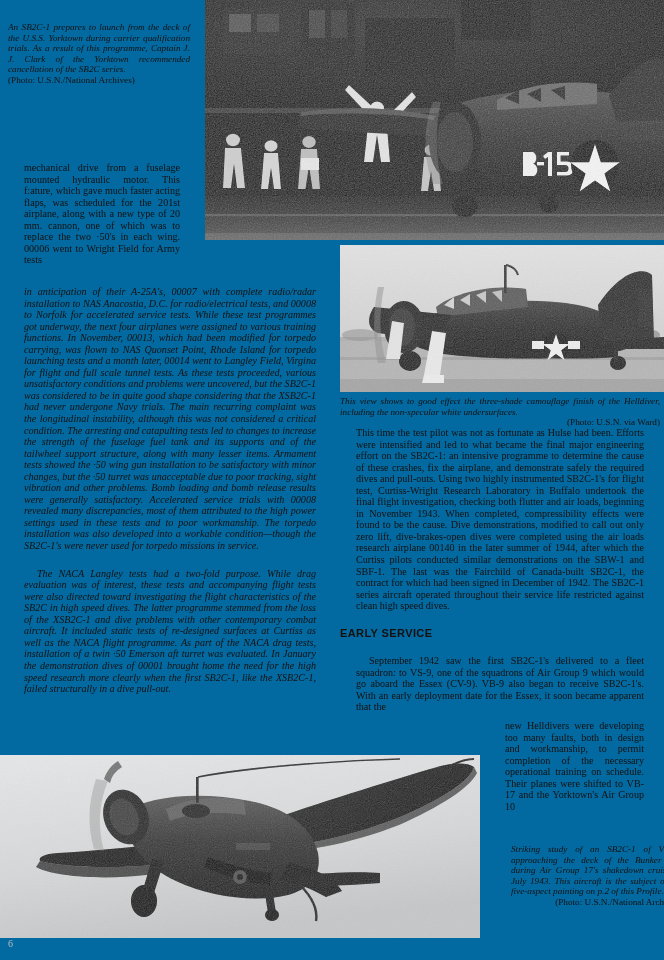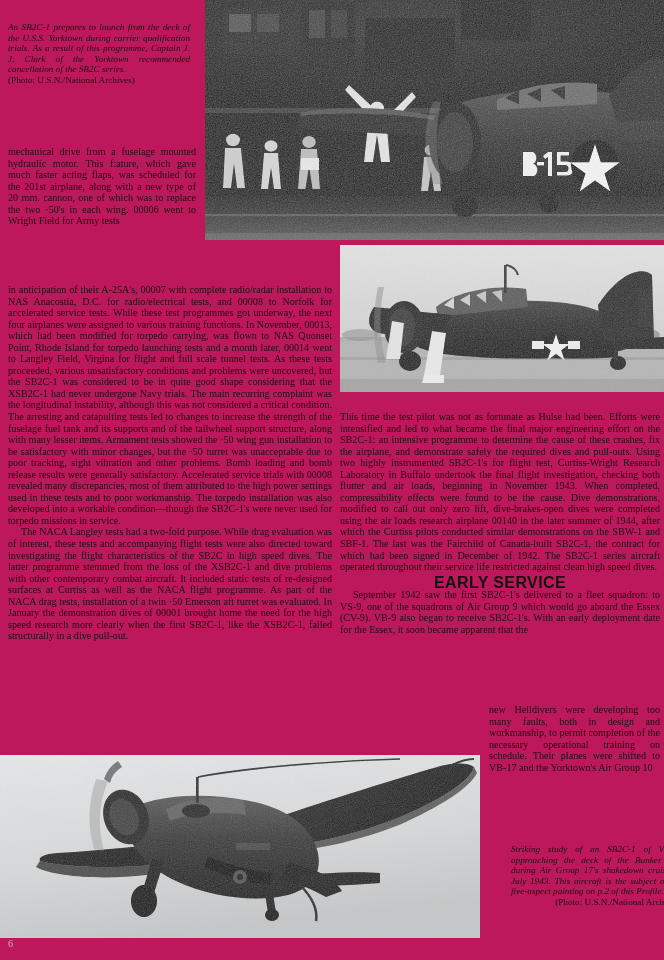--- a/index.html
+++ b/index.html
@@ -3,62 +3,61 @@
 <meta charset="utf-8">
 <title>SB2C Helldiver Profile Page</title>
 <style>
   html,body{margin:0;padding:0;background:#fff;}
   body{
     width:664px;height:960px;position:relative;overflow:hidden;
     font-family:"Liberation Serif", serif;
     color:#111;
     -webkit-font-smoothing:antialiased;
   }
-  .page{position:absolute;inset:0;background:#be185d;}
+  .page{position:absolute;inset:0;background:#0369a1;}
 
   
   .body-text{
     font-family:"Liberation Serif", serif;
     font-size:10.1px;
     line-height:11.55px;
     text-align:justify;
     text-justify:inter-word;
     color:#15110f;
     hyphens:none;
   }
-  .body-text p{margin:0;}
+  .body-text p{margin:16px;}
   .body-text p + p{text-indent:13px;}
   .indent{text-indent:13px;}
 
   .caption{
     font-family:"Liberation Serif", serif;
     font-style:italic;
     font-size:9.2px;
     line-height:10.5px;
     text-align:justify;
     color:#15110f;
   }
   .caption p{margin:0;}
   .credit{font-style:normal;}
   .credit-right{font-style:normal;display:block;text-align:right;}
 
   .section-head{
     font-family:"Liberation Sans", sans-serif;
     font-weight:bold;
-    font-size:16px;
+    font-size:11px;
     letter-spacing:0.4px;
-    text-align:center;
     color:#15110f;
     margin:4px 0 1px 0;
   }
 
   
   #top-caption{position:absolute;left:8px;top:22px;width:182px;}
   #col-left-upper{position:absolute;left:8px;top:146px;width:188px;}
-  #full-width-upper{position:absolute;left:8px;top:284px;width:324px;}
+  #full-width-upper{position:absolute;left:8px;top:270px;width:324px;font-style:italic;}
   #right-col{position:absolute;left:340px;top:411px;width:320px;}
   #right-narrow{position:absolute;left:489px;top:704px;width:171px;}
   #bottom-caption{position:absolute;left:489px;top:844px;width:171px;margin-left:22px;}
   #page-number{
     position:absolute;left:8px;top:938px;
     font-family:"Liberation Serif", serif;
     font-size:10px;color:#bdbdbd;
   }
   #photo2-caption{position:absolute;left:340px;top:396px;width:320px;}
 
@@ -263,20 +262,24 @@
         <rect x="274" y="104" width="4" height="12" fill="#2b2b2b"></rect>
 
         <circle cx="216" cy="100" r="13" fill="#1a1a1a"></circle>
         <path d="M216 89 l3.3 10 h10.5 l-8.5 6.2 3.3 10 -8.6 -6.2 -8.6 6.2 3.3 -10 -8.5 -6.2 h10.5 z" fill="#f0f0f0"></path>
         <rect x="228" y="96" width="12" height="8" fill="#ededed"></rect>
         <rect x="192" y="96" width="12" height="8" fill="#ededed"></rect>
       </g>
     </svg>
   </div>
 
+  <div class="caption" id="photo2-caption">
+    <p>This view shows to good effect the three-shade camouflage finish of the Helldiver, including the non-specular white undersurfaces.</p>
+    <p class="credit-right">(Photo: U.S.N. via Ward)</p>
+  </div>
 
   <div class="body-text" id="right-col">
     <p>This time the test pilot was not as fortunate as Hulse had been.  Efforts were intensified and led to what became the final major engineering effort on the SB2C-1: an intensive programme to determine the cause of these crashes, fix the airplane, and demonstrate safely the required dives and pull-outs.   Using two highly instrumented SB2C-1's for flight test, Curtiss-Wright Research Laboratory in Buffalo undertook the final flight investigation, checking both flutter and air loads, beginning in November 1943.  When completed, compressibility effects were found to be the cause.   Dive demonstrations, modified to call out only zero lift, dive-brakes-open dives were completed using the air loads research airplane 00140 in the later summer of 1944, after which the Curtiss pilots conducted similar demonstrations on the SBW-1 and SBF-1.  The last was the Fairchild of Canada-built SB2C-1, the contract for which had been signed in December of 1942.  The SB2C-1 series aircraft operated throughout their service life restricted against clean high speed dives.</p>
     <h2 class="section-head">EARLY SERVICE</h2>
     <p class="indent">September 1942 saw the first SB2C-1's delivered to a fleet squadron: to VS-9, one of the squadrons of Air Group 9 which would go aboard the Essex (CV-9).  VB-9 also began to receive SB2C-1's. With an early deployment date for the Essex, it soon became apparent that the</p>
   </div>
 
   <div class="body-text" id="right-narrow">
     <p>new Helldivers were developing too many faults, both in design and workmanship, to permit completion of the necessary operational training on schedule. Their planes were shifted to VB-17 and the Yorktown's Air Group 10</p>
   </div>

